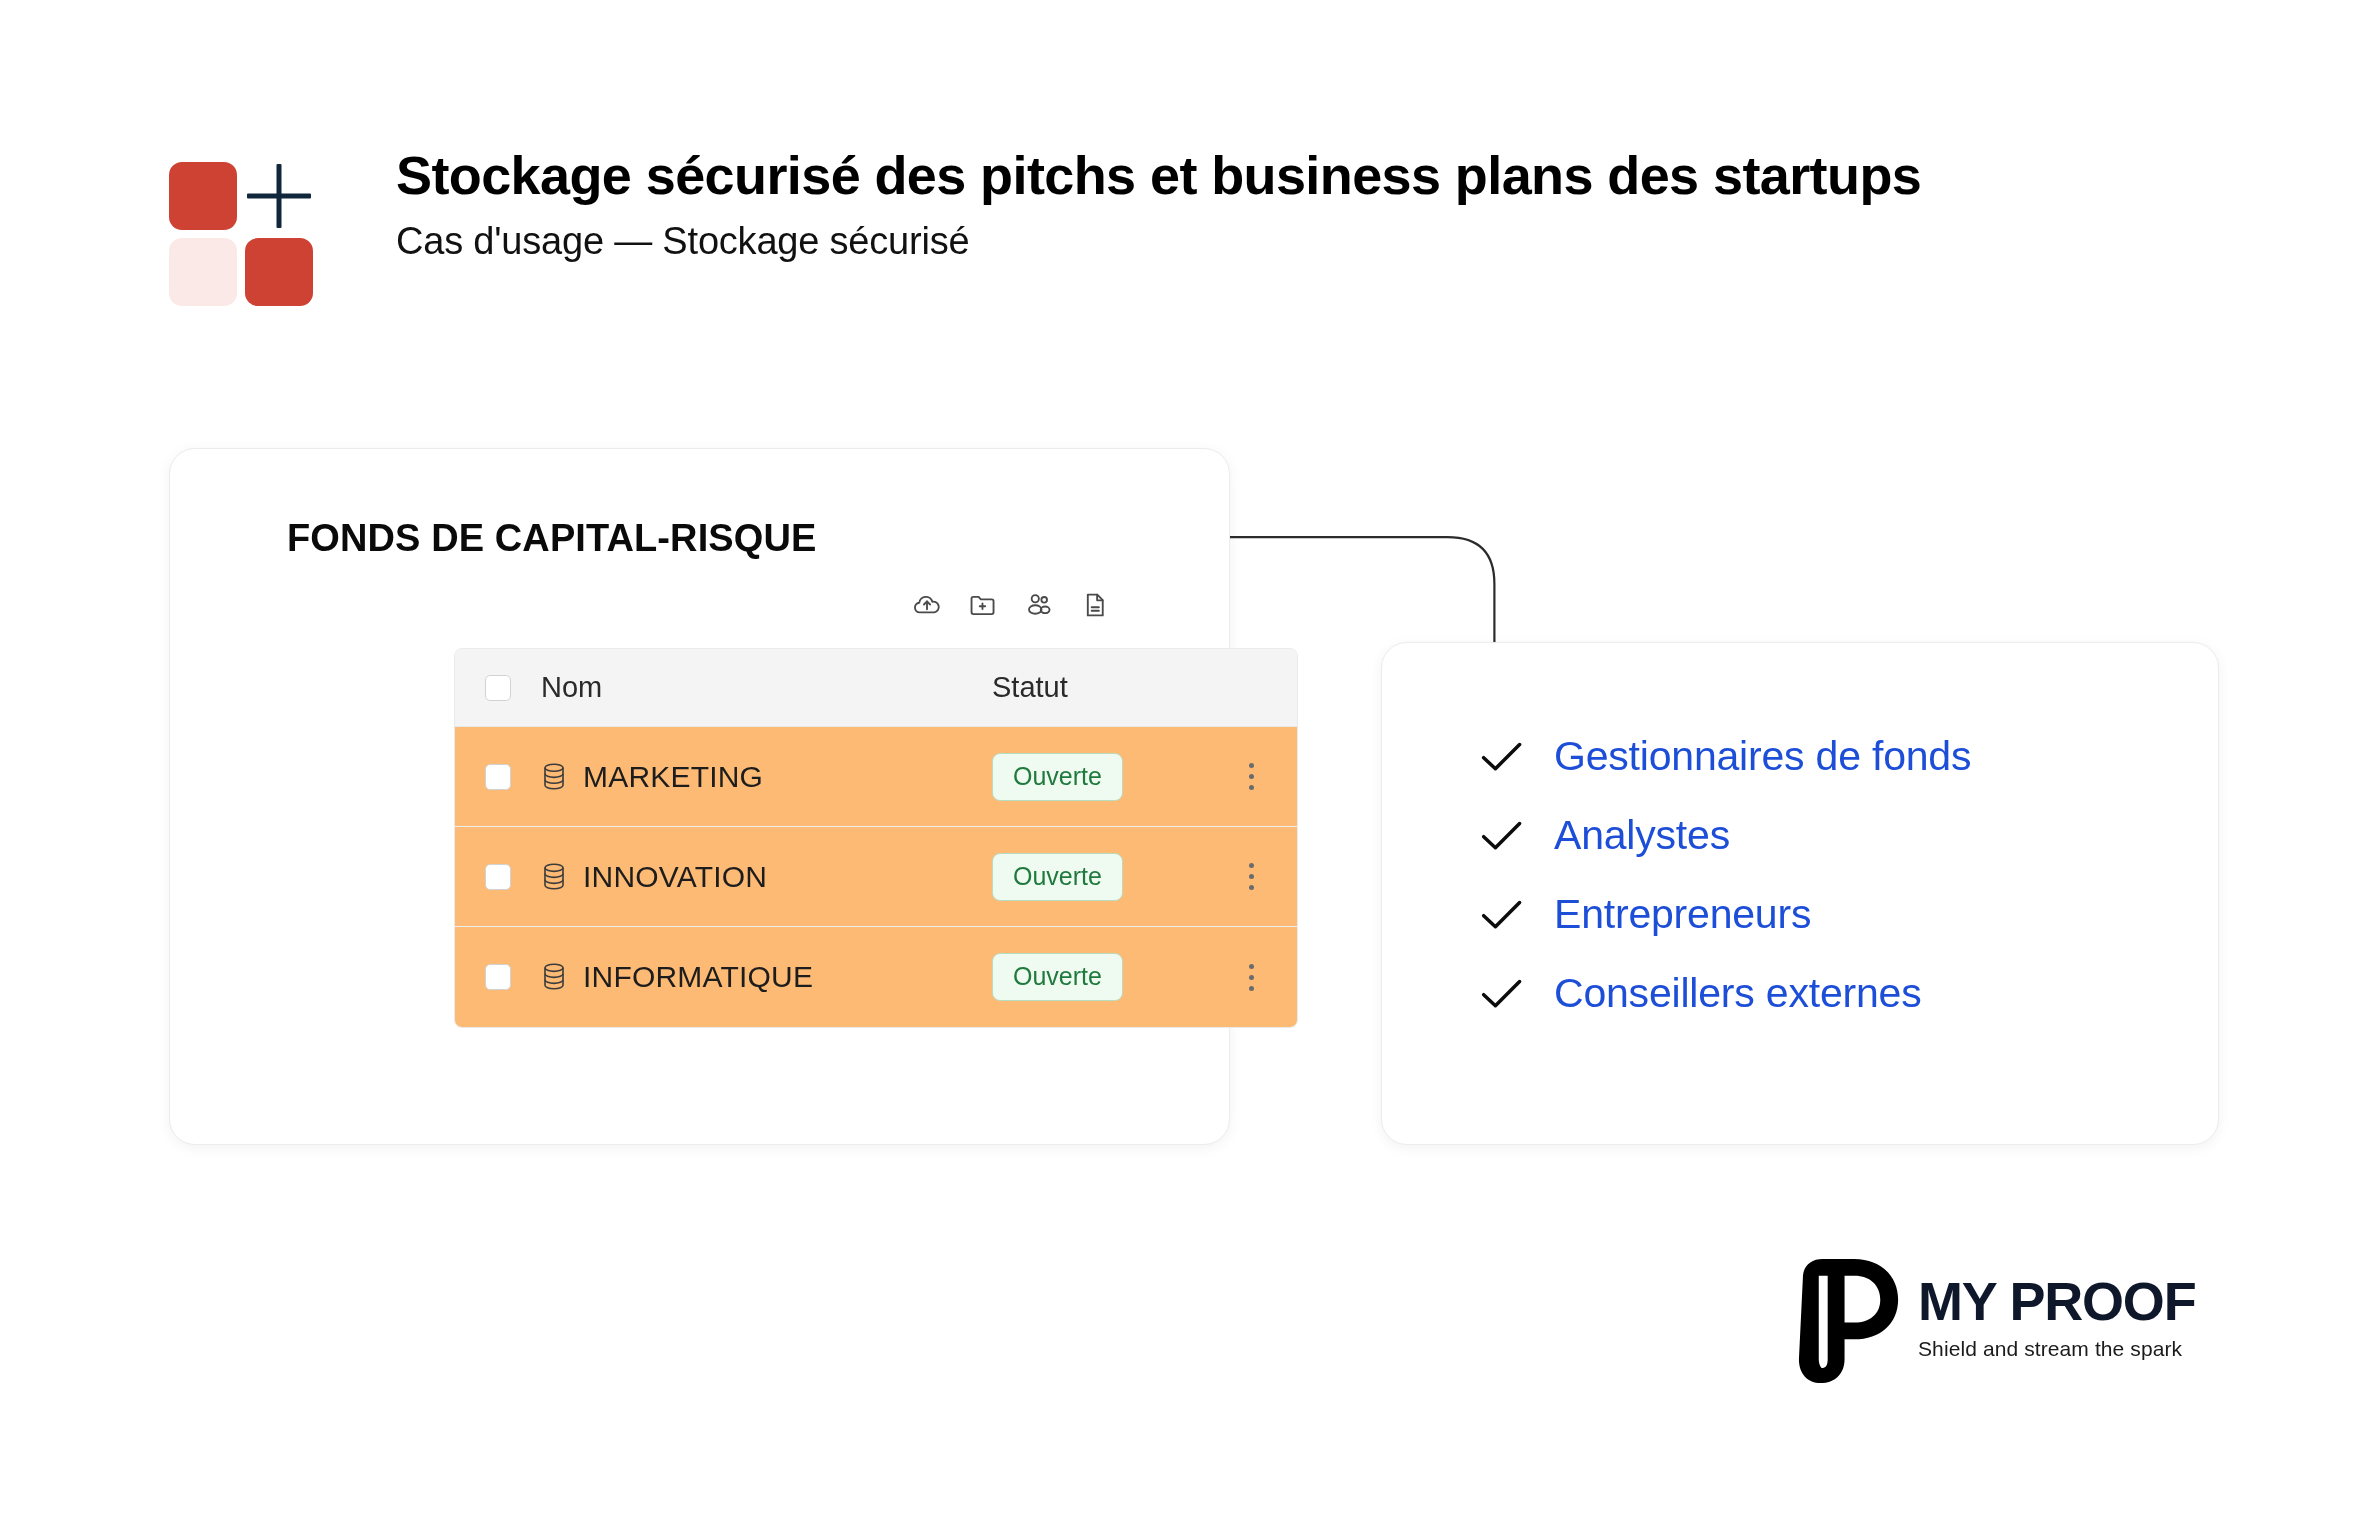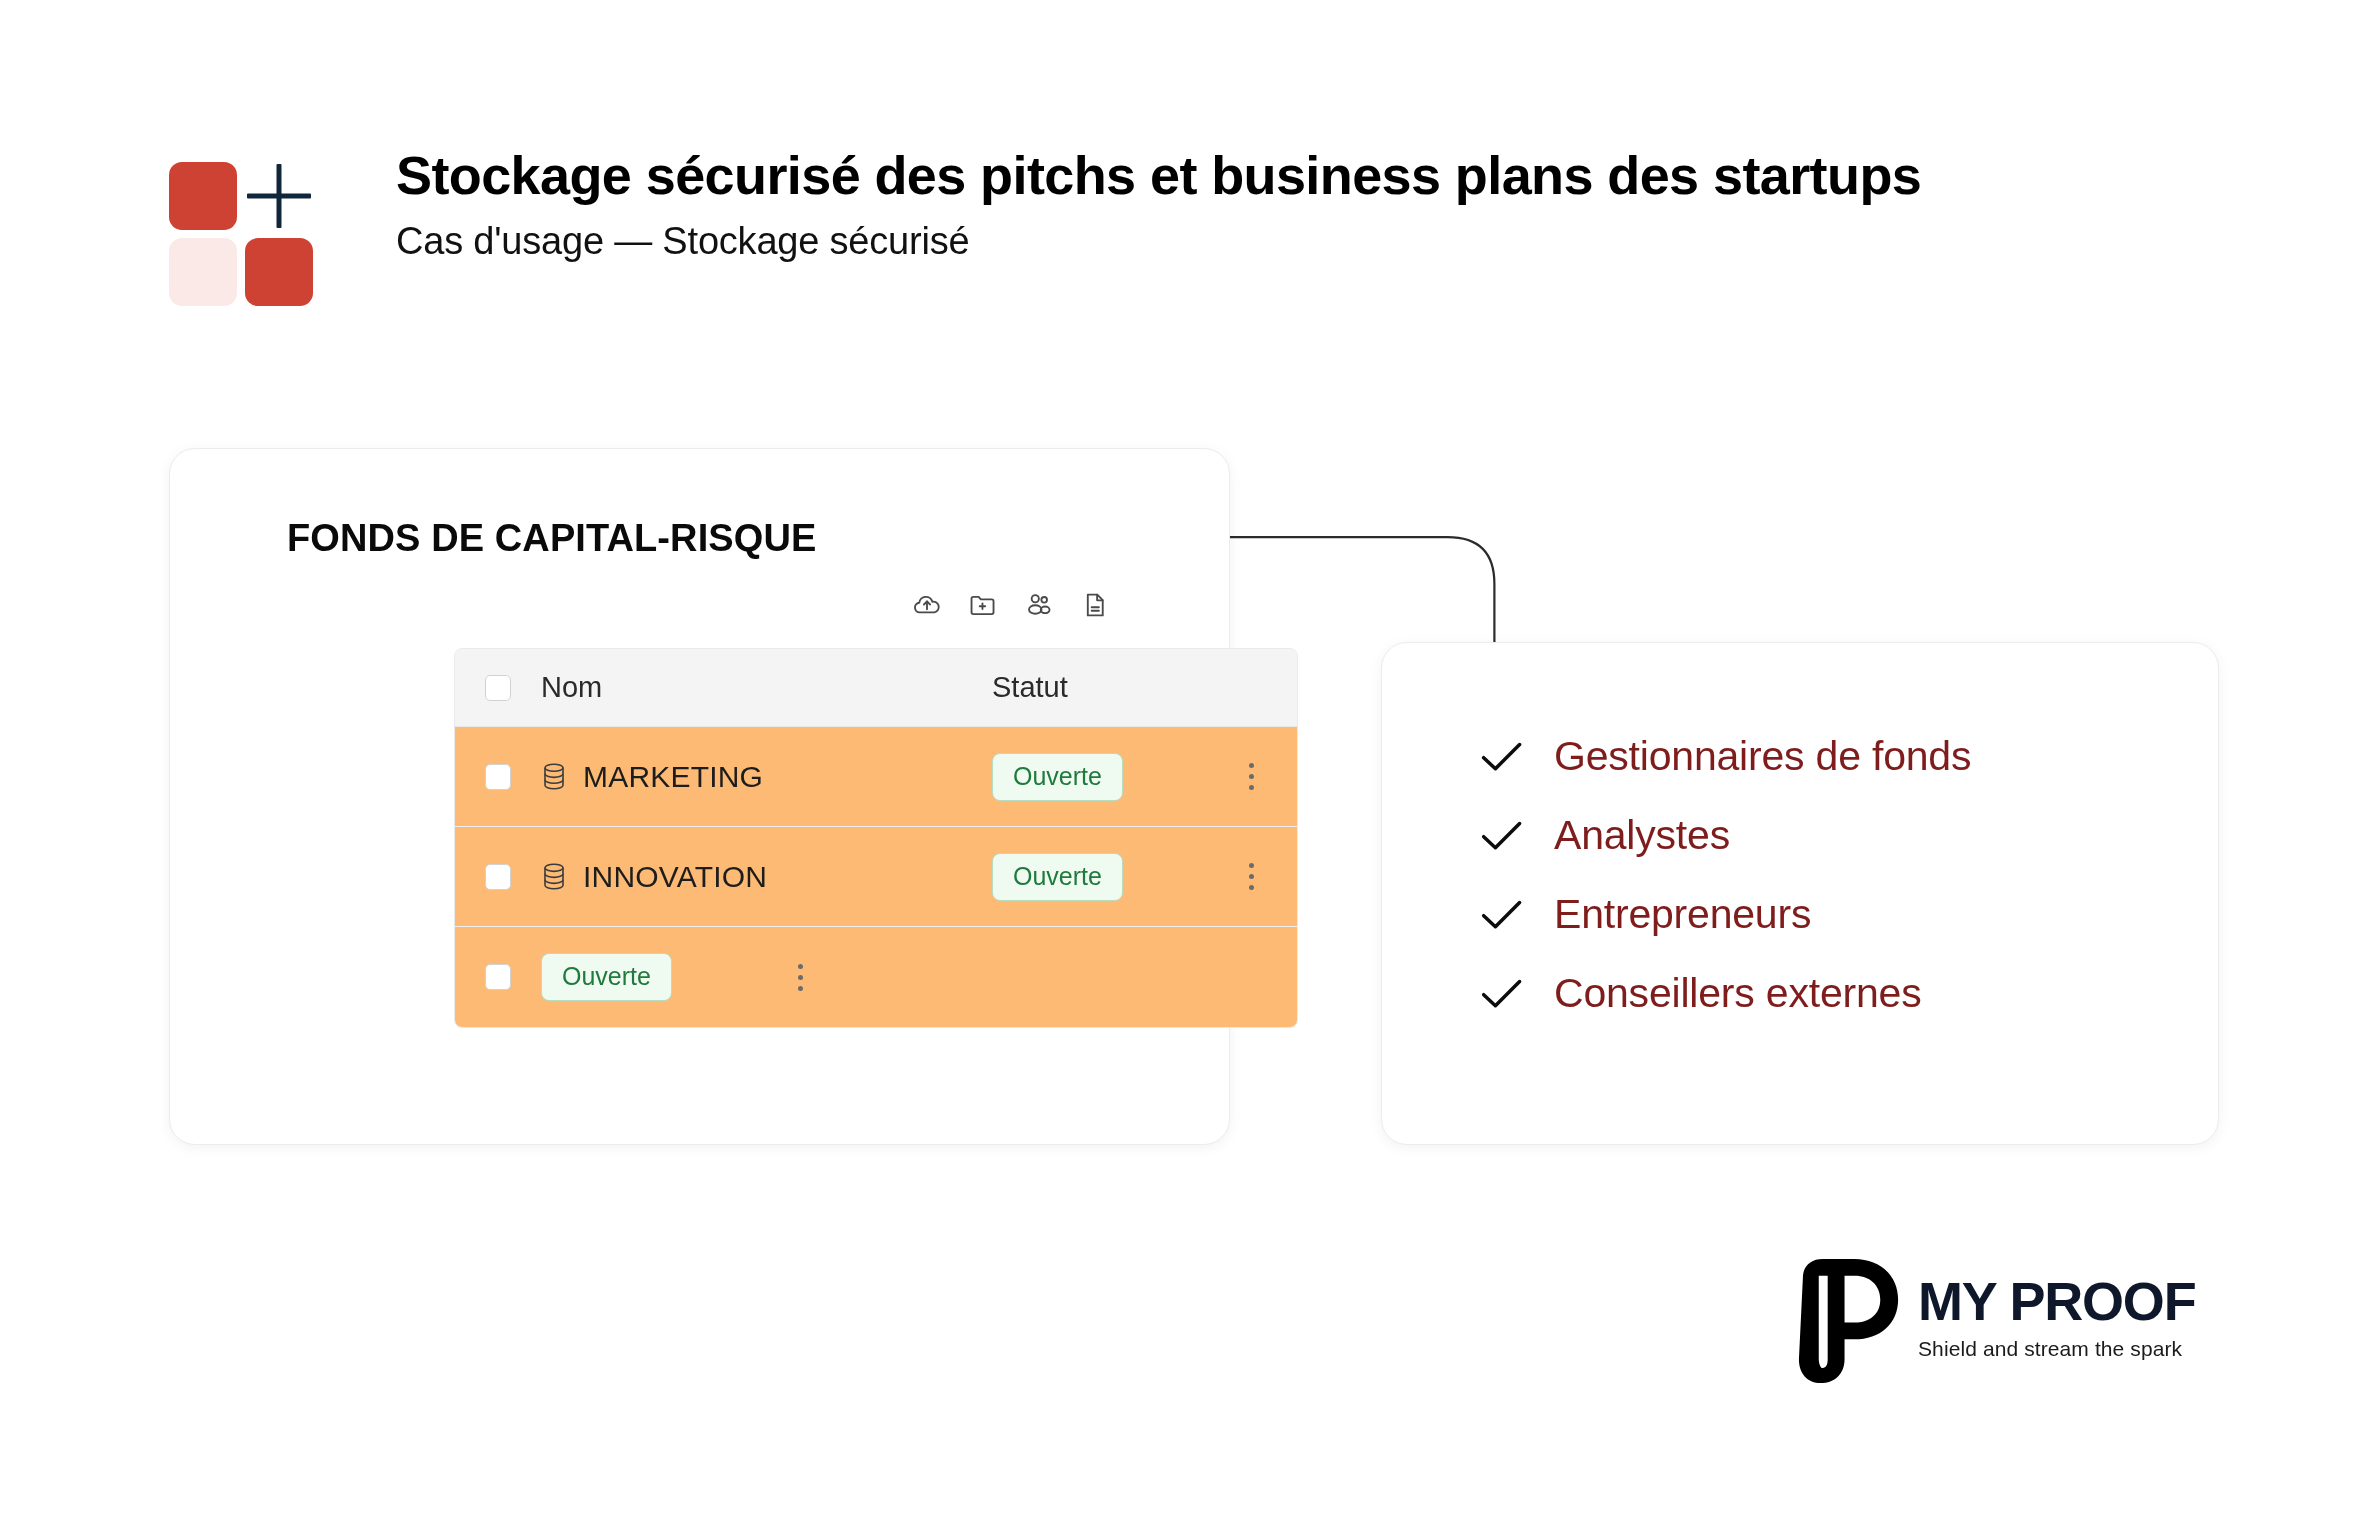--- a/index.html
+++ b/index.html
@@ -218,21 +218,21 @@
     gap: 32px;
   }
   .role-item {
     display: flex;
     align-items: center;
     gap: 30px;
   }
   .check-icon { width: 44px; height: 34px; color: #0c0c0c; flex: none; display: block; }
   .role-label {
     font-size: 41px;
-    color: #7f1d1d;
+    color: #1d4ed8;
     letter-spacing: -0.2px;
     white-space: nowrap;
   }
 
   
   #connector { position: absolute; left: 0; top: 0; width: 2372px; height: 1540px; pointer-events: none; }
 
   
   #brand {
     position: absolute;
@@ -389,20 +389,29 @@
               <i></i>
               <i></i>
               <i></i>
             </span>
         </div>
       </div>
 
       <div class="row">
         <div class="cell-check">
           <span class="cbox"></span>
+        </div>
+        <div class="cell-name">
+          <svg class="db-icon" viewBox="0 0 24 28" fill="none" stroke="currentColor" stroke-width="1.5">
+            <ellipse cx="12" cy="5.4" rx="8.4" ry="3.3"></ellipse>
+            <path d="M3.6 5.4v5.6c0 1.82 3.76 3.3 8.4 3.3s8.4-1.48 8.4-3.3V5.4"></path>
+            <path d="M3.6 11v5.6c0 1.82 3.76 3.3 8.4 3.3s8.4-1.48 8.4-3.3V11"></path>
+            <path d="M3.6 16.6v5.1c0 1.82 3.76 3.3 8.4 3.3s8.4-1.48 8.4-3.3v-5.1"></path>
+          </svg>
+          <span>INFORMATIQUE</span>
         </div>
         <div class="cell-status">
           <span class="badge">Ouverte</span>
         </div>
         <div class="cell-menu">
           <span class="dots">
               <i></i>
               <i></i>
               <i></i>
             </span>

